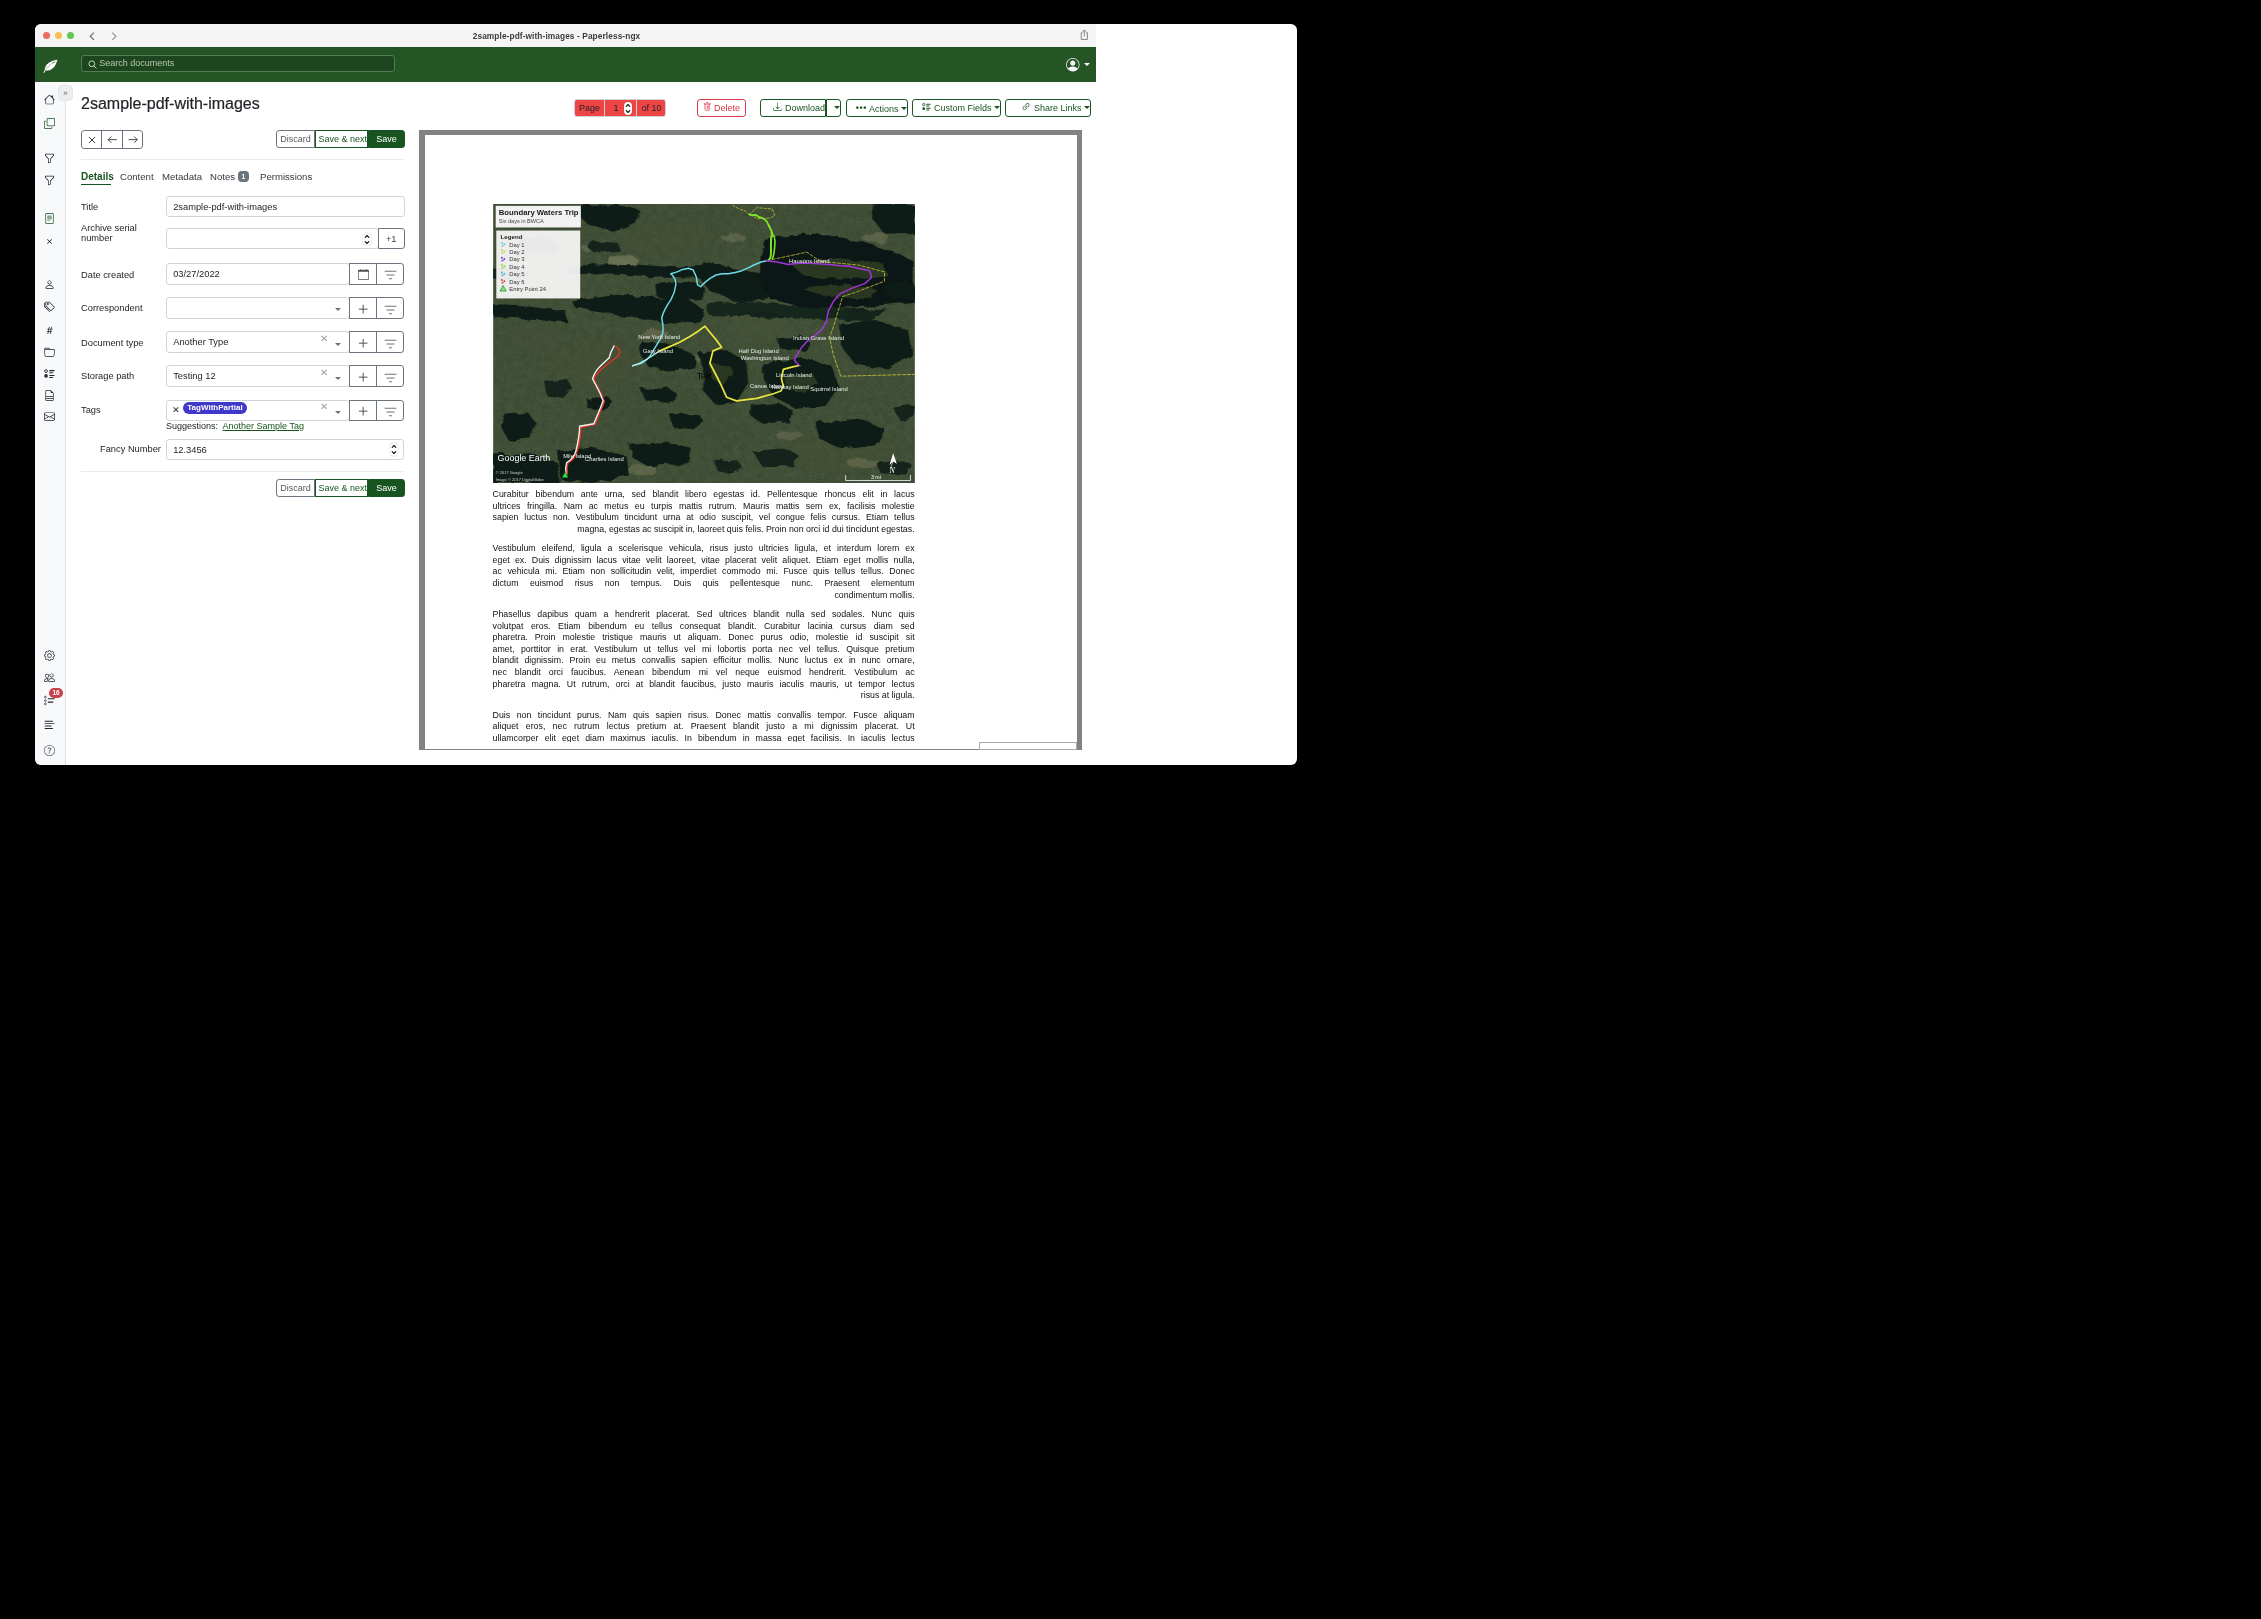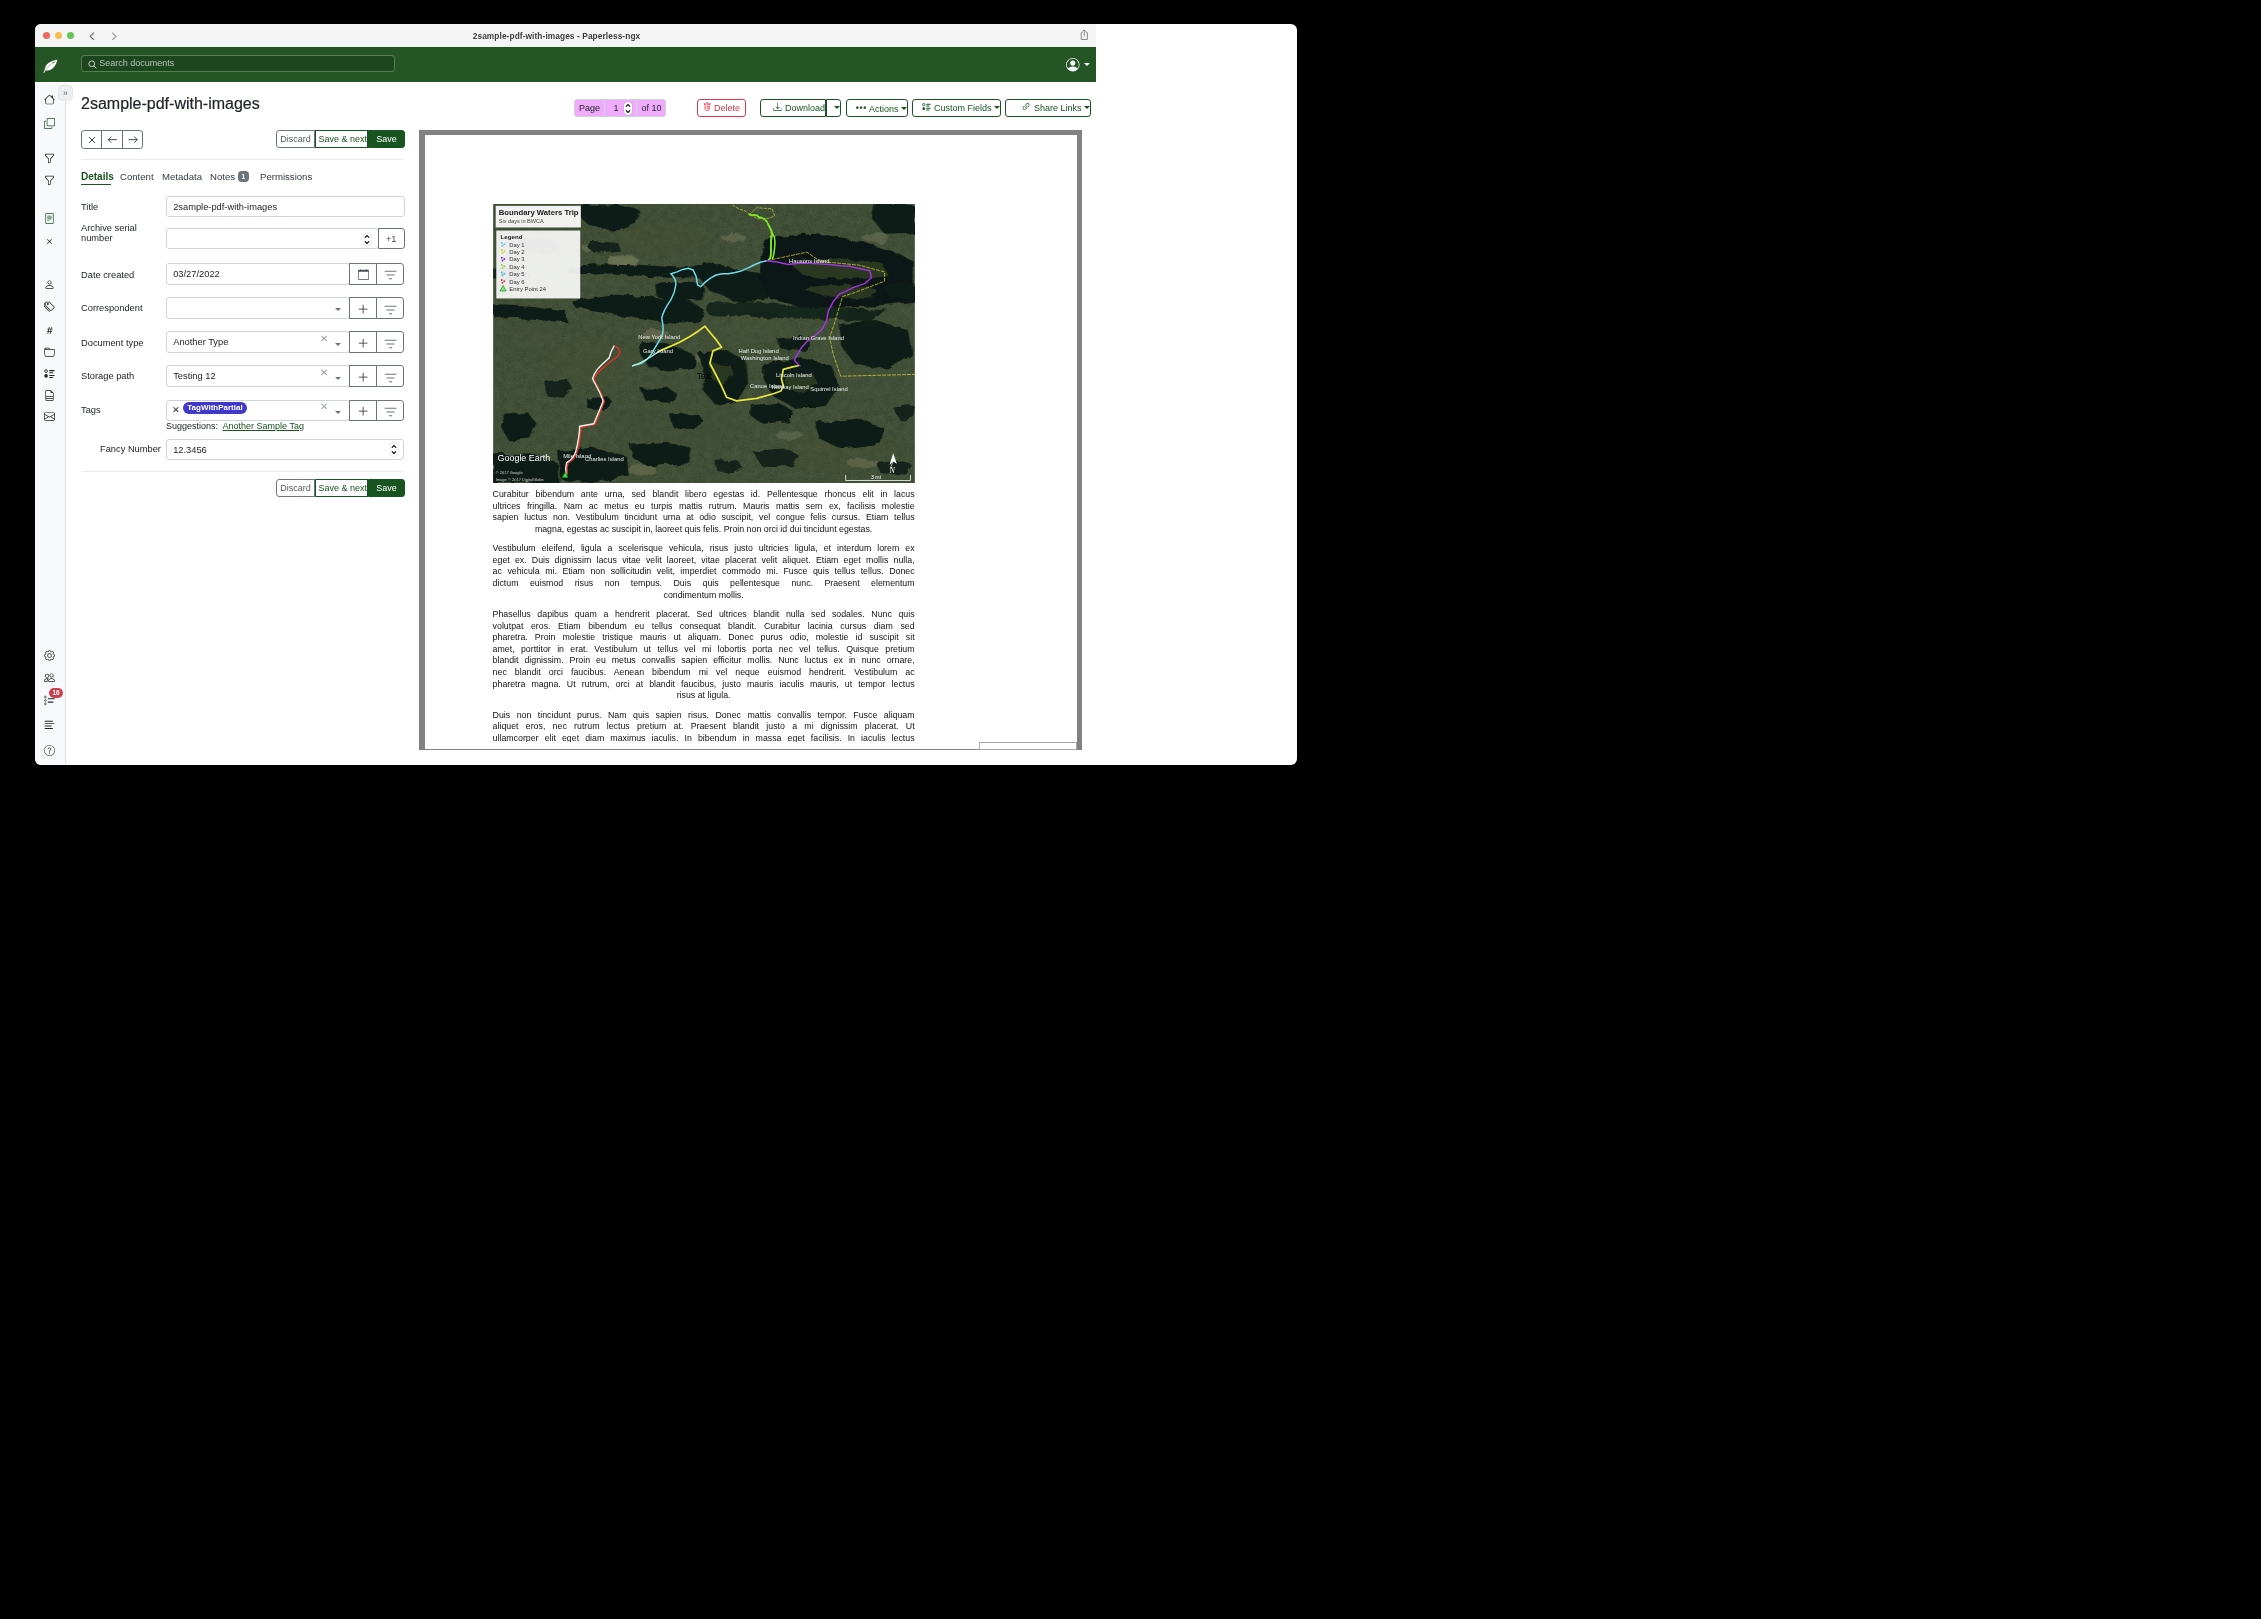--- a/index.html
+++ b/index.html
@@ -30,21 +30,21 @@
   .fbtn { position:absolute; background:#fff; border:0.6px solid #6c757d; height:22px; width:28px; }
   .caret-d { display:inline-block; width:0; height:0; border-left:3.1px solid transparent; border-right:3.1px solid transparent; border-top:3.7px solid #343a40; }
   .mspin { position:absolute; width:8px; height:13px; background:#fff; border-radius:4px; box-shadow:0 0 1.2px rgba(0,0,0,0.35); }
   .mspin svg { position:absolute; left:0; top:0; }
   .hr { position:absolute; height:0.6px; background:#e9ecef; left:46px; width:323px; }
   
   #pdfframe { position:absolute; left:384px; top:106px; width:663px; height:620px; background:#828282; }
   #pdfpage { position:absolute; left:5.6px; top:5.6px; width:652px; height:607px; background:#fff; overflow:hidden; }
   #doctext { position:absolute; left:68px; top:354px; width:422px; font-size:8.8px; line-height:11.6px; color:#111; }
   #doctext .jl { text-align:justify; text-align-last:justify; }
-  #doctext .nl { text-align:center; }
+  #doctext .nl { text-align:right; }
   #doctext .pgap { margin-top:7.8px; }
 </style>
 </head>
 <body>
 <div id="win">
 
   <div id="titlebar">
     <div class="tl" style="left:7.7px; background:#ed6a5e;"></div>
     <div class="tl" style="left:20px; background:#f5bf4f;"></div>
     <div class="tl" style="left:32px; background:#62c554;"></div>
@@ -168,21 +168,21 @@
 
     <svg class="sic" style="top:662px" viewBox="0 0 16 16" fill="#5a6268">
         <path d="M8 15A7 7 0 1 1 8 1a7 7 0 0 1 0 14zm0 1A8 8 0 1 0 8 0a8 8 0 0 0 0 16z"></path>
         <path d="M5.255 5.786a.237.237 0 0 0 .241.247h.825c.138 0 .248-.113.266-.25.09-.656.54-1.134 1.342-1.134.686 0 1.314.343 1.314 1.168 0 .635-.374.927-.965 1.371-.673.489-1.206 1.06-1.168 1.987l.003.217a.25.25 0 0 0 .25.246h.811a.25.25 0 0 0 .25-.25v-.105c0-.718.273-.927 1.01-1.486.609-.463 1.244-.977 1.244-2.056 0-1.511-1.276-2.241-2.673-2.241-1.267 0-2.655.59-2.75 2.286zm1.557 5.763c0 .533.425.927 1.01.927.609 0 1.028-.394 1.028-.927 0-.552-.42-.94-1.029-.94-.584 0-1.009.388-1.009.94z"></path>
       </svg>
   </div>
   <div id="expander">»</div>
 
   <div class="abs" style="left:46px; top:71px; font-size:16px; font-weight:500; color:#212529; -webkit-text-stroke:0.2px #212529;">2sample-pdf-with-images</div>
 
-  <div class="abs" style="left:539px; top:75px; width:92px; height:18px; border:0.6px solid #ced4da; border-radius:3.1px; background:#f0abfc;">
+  <div class="abs" style="left:539px; top:75px; width:92px; height:18px; border:0.6px solid #ced4da; border-radius:3.1px; background:#ef4444;">
     <div class="abs" style="left:0;top:0;width:30px;height:16.7px;border-right:0.6px solid #ced4da;text-align:center;line-height:16.7px;font-size:9px;color:#212529;">Page</div>
     <div class="abs" style="left:30px;top:0;width:32px;height:16.7px;border-right:0.6px solid #ced4da;line-height:16.7px;font-size:9px;color:#212529;">
         <span style="position:absolute;left:8.6px;">1</span>
         <span class="mspin" style="left:18.5px; top:2.5px;">
           <svg width="8" height="13" viewBox="0 0 13 21">
             <path d="M3.6 7.2 L6.5 4 L9.4 7.2 M3.6 13.8 L6.5 17 L9.4 13.8" fill="none" stroke="#1c1c1e" stroke-width="1.9" stroke-linecap="round" stroke-linejoin="round"></path>
           </svg>
         </span>
       </div>
     <div class="abs" style="left:62px;top:0;width:29px;height:16.7px;text-align:center;line-height:16.7px;font-size:9px;color:#212529;">of 10</div>

